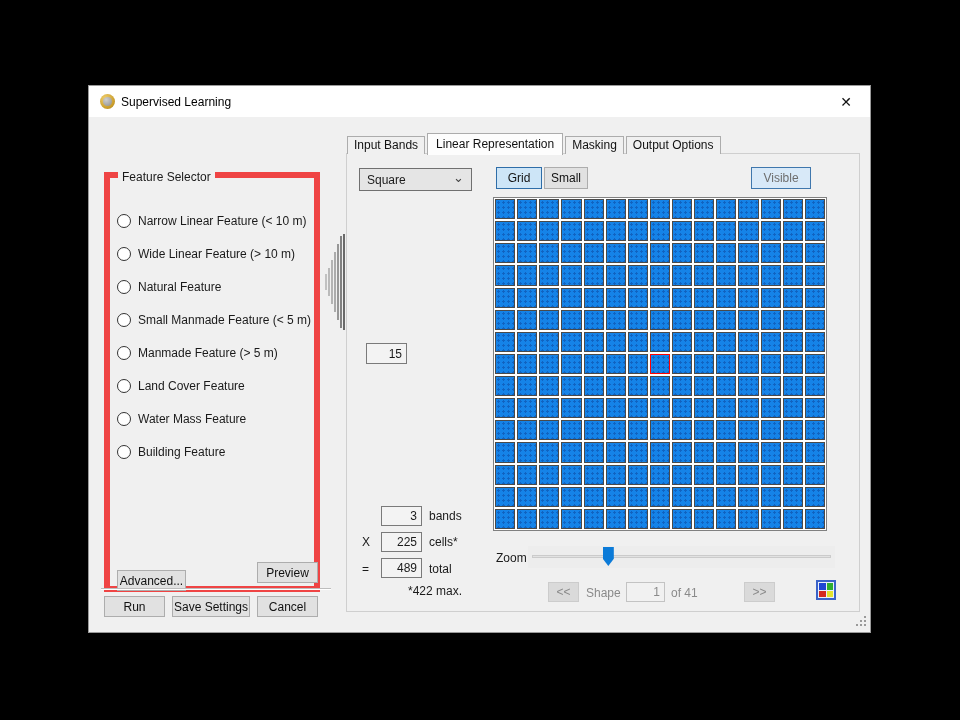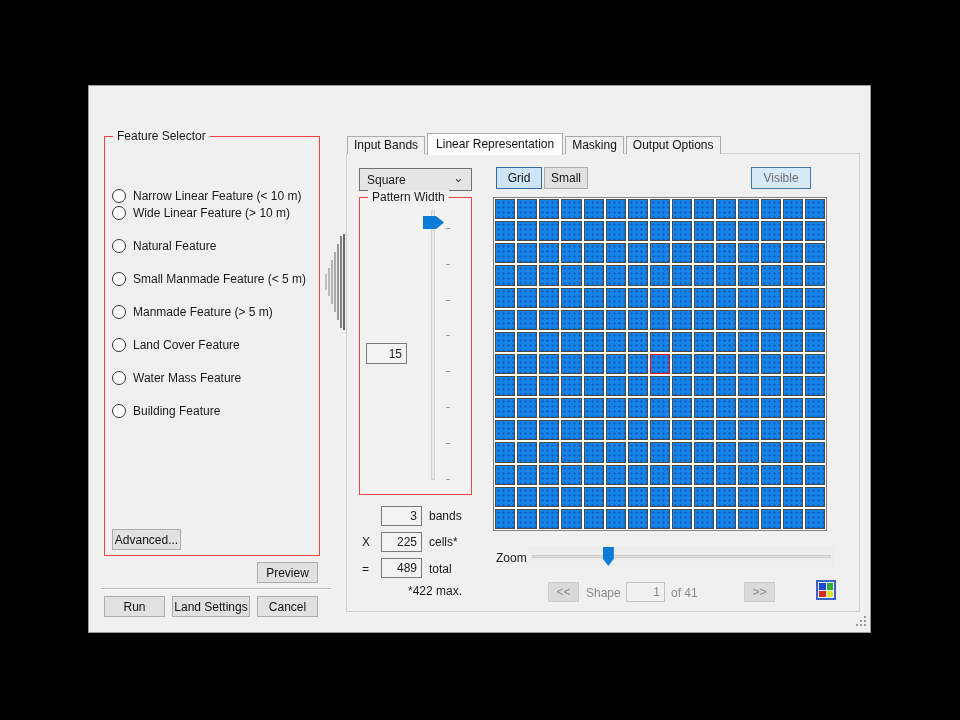--- a/index.html
+++ b/index.html
@@ -14,21 +14,21 @@
   
   .titlebar { position:absolute; left:0; top:0; width:100%; height:31px; background:#ffffff; }
   .app-icon { position:absolute; left:11px; top:8px; width:15px; height:15px; border-radius:50%;
     background:radial-gradient(circle at 35% 30%, #f0cf6e, #c79a28 70%, #9a7410); }
   .app-icon::after { content:""; position:absolute; left:3px; top:3px; width:9px; height:9px;
     border-radius:50%; background:radial-gradient(circle at 35% 30%, #cfcfcf, #8d8d8d); }
   .title-text { position:absolute; left:32px; top:9px; font-size:12px; color:#000; }
   .close-btn { position:absolute; right:12px; top:6px; width:24px; height:20px;
     display:flex; align-items:center; justify-content:center; font-size:14px; color:#111; cursor:default; }
   
-  .groupbox { position:absolute; border:1px solid #ef4444; box-sizing:border-box; }
+  .groupbox { position:absolute; border:6px solid #ef4444; box-sizing:border-box;margin-top:36px; }
   .groupbox > .gb-label { position:absolute; top:-8px; left:8px; background:#f0f0f0; padding:0 4px; font-size:12px; white-space:nowrap; }
   .group-feature { left:15px; top:50px; width:216px; height:420px; }
   
   .radio-row { position:absolute; left:7px; display:flex; align-items:center; gap:7px; white-space:nowrap; }
   .radio-circle { width:12px; height:12px; border:1px solid #333; border-radius:50%; background:#fff; flex:0 0 auto; }
   
   .btn { position:absolute; background:#e1e1e1; border:1px solid #adadad; box-sizing:border-box;
     display:flex; align-items:center; justify-content:center; font-size:12px; color:#111; cursor:default; white-space:nowrap; }
   .btn-advanced { left:7px; top:392px; width:69px; height:21px; }
   .btn-run-visible { left:15px; top:476px; width:146px; height:21px; }
@@ -99,24 +99,29 @@
   .resize-grip i { position:absolute; width:2px; height:2px; background:#9a9a9a;
     box-shadow:-4px 4px 0 #9a9a9a, 0 4px 0 #9a9a9a, -8px 8px 0 #9a9a9a, -4px 8px 0 #9a9a9a, 0 8px 0 #9a9a9a;
     right:0; top:-2px; }
 </style>
 </head>
 <body>
 
 <div class="stage">
   <div class="dialog">
 
+    <div class="titlebar">
+      <div class="app-icon"></div>
+      <div class="title-text">Supervised Learning</div>
+      <div class="close-btn">✕</div>
+    </div>
 
     <div class="groupbox group-feature">
       <span class="gb-label">Feature Selector</span>
-      <div class="radio-row" style="top:52px">
+      <div class="radio-row" style="top:36px">
         <span class="radio-circle"></span>
         <span>Narrow Linear Feature (&lt; 10 m)</span>
       </div>
       <div class="radio-row" style="top:69px">
         <span class="radio-circle"></span>
         <span>Wide Linear Feature (&gt; 10 m)</span>
       </div>
       <div class="radio-row" style="top:102px">
         <span class="radio-circle"></span>
         <span>Natural Feature</span>
@@ -140,21 +145,21 @@
       <div class="radio-row" style="top:267px">
         <span class="radio-circle"></span>
         <span>Building Feature</span>
       </div>
       <div class="btn btn-advanced">Advanced...</div>
     </div>
 
     <div class="btn btn-preview">Preview</div>
     <div class="footer-divider"></div>
     <div class="btn btn-run">Run</div>
-    <div class="btn btn-save">Land Settings</div>
+    <div class="btn btn-save">Save Settings</div>
     <div class="btn btn-cancel">Cancel</div>
 
     <div class="splitter">
       <svg width="24" height="96" viewBox="0 0 24 96">
         <line x1="4" y1="40" x2="4" y2="56" stroke="#adadad" stroke-width="1.4"></line>
         <line x1="7" y1="34" x2="7" y2="62" stroke="#a3a3a3" stroke-width="1.4"></line>
         <line x1="10" y1="26" x2="10" y2="70" stroke="#999999" stroke-width="1.4"></line>
         <line x1="13" y1="18" x2="13" y2="78" stroke="#8d8d8d" stroke-width="1.4"></line>
         <line x1="16" y1="10" x2="16" y2="86" stroke="#818181" stroke-width="1.6"></line>
         <line x1="19" y1="2" x2="19" y2="94" stroke="#757575" stroke-width="1.8"></line>
@@ -172,26 +177,20 @@
 
     <div class="shape-dropdown">
       <span>Square</span>
       <span class="chev">⌄</span>
     </div>
 
     <div class="btn btn-grid">Grid</div>
     <div class="btn btn-image">Small</div>
     <div class="btn btn-enhance">Visible</div>
 
-    <div class="groupbox group-pattern">
-      <span class="gb-label">Pattern Width</span>
-      <div class="pw-groove"></div>
-      <div class="pw-thumb"></div>
-      <div class="pw-ticks"></div>
-    </div>
     <div class="field pw-value">15</div>
 
     <div class="field f-bands">3</div>
     <div class="lbl" style="left:340px; top:423px;">bands</div>
     <div class="lbl" style="left:273px; top:449px;">X</div>
     <div class="field f-cells">225</div>
     <div class="lbl" style="left:340px; top:449px;">cells*</div>
     <div class="lbl" style="left:273px; top:476px;">=</div>
     <div class="field f-total">489</div>
     <div class="lbl" style="left:340px; top:476px;">total</div>

